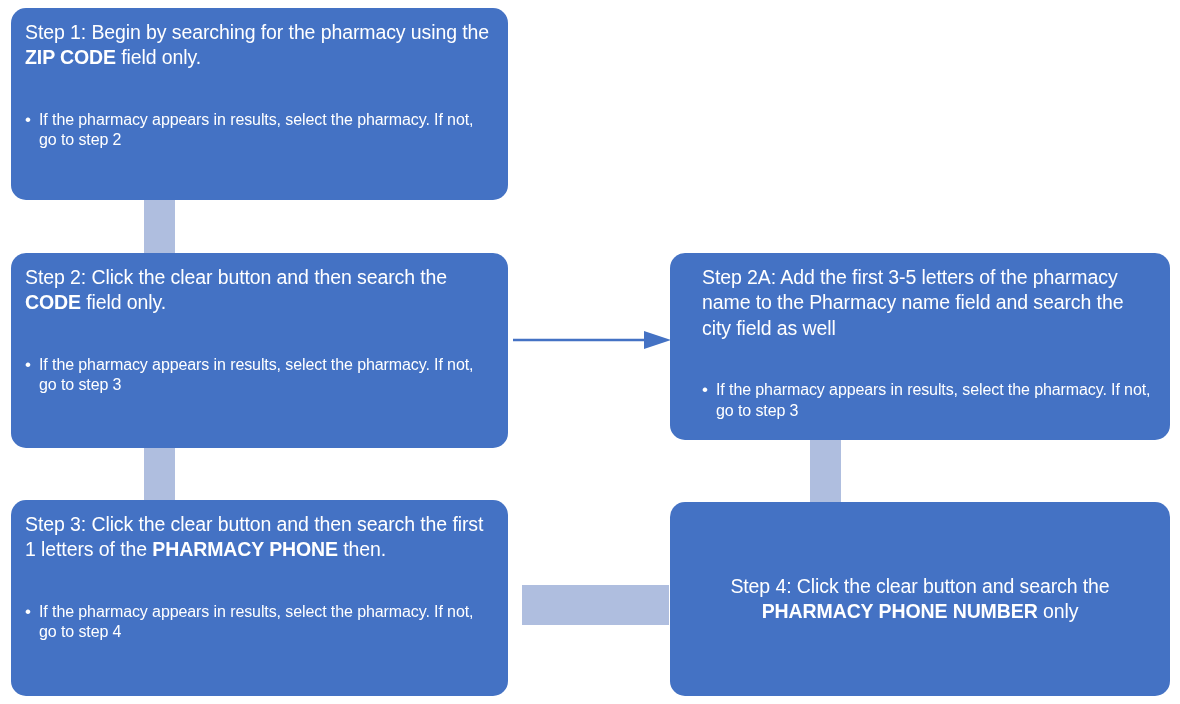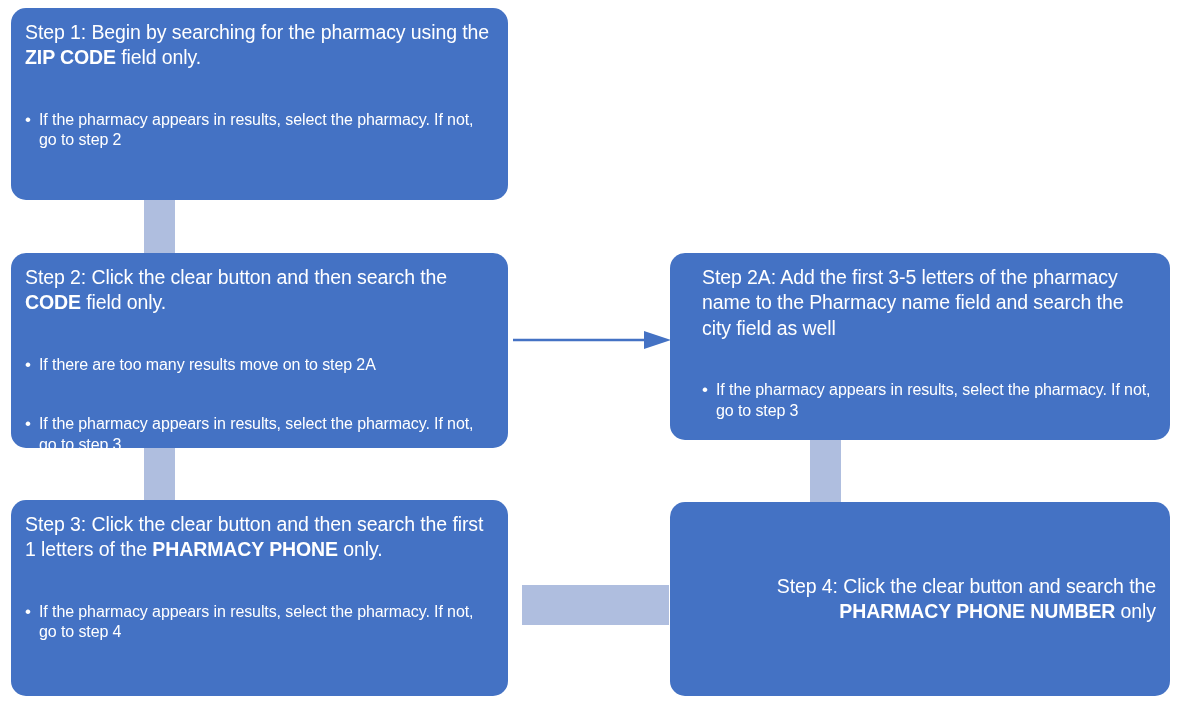--- a/index.html
+++ b/index.html
@@ -58,21 +58,21 @@
     top: -1px;
     font-size: 17px;
   }
   .node .b {
     font-weight: bold;
   }
   .node.centered {
     display: flex;
     align-items: center;
     justify-content: center;
-    text-align: right;
+    text-align: center;
   }
   .node.centered p.para {
     margin: 0;
   }
 
   
   #node-step1   { left: 11px;  top: 8px;   width: 497px; height: 192px; }
   #node-step2   { left: 11px;  top: 253px; width: 497px; height: 195px; }
   #node-step2a  { left: 670px; top: 253px; width: 500px; height: 187px; padding-left: 32px; }
   #node-step3   { left: 11px;  top: 500px; width: 497px; height: 196px; }
@@ -120,38 +120,37 @@
       <ul>
         <li>If the pharmacy appears in results, select the pharmacy.  If not, go to step 2</li>
       </ul>
     </div>
   </div>
 
   <div class="node" id="node-step2">
     <div class="body">
       <p class="para"><span>Step 2: Click the clear button and then search the </span><span class="b">CODE</span><span> field only.</span></p>
       <ul>
-        <li>If there are too many results move on to step 2A</li>
         <li>If the pharmacy appears in results, select the pharmacy.  If not, go to step 3</li>
       </ul>
     </div>
   </div>
 
   <div class="node" id="node-step2a">
     <div class="body">
       <p class="para"><span>Step 2A: Add the first 3-5 letters of the pharmacy name to the Pharmacy name field and search the city field as well</span><span class="b"></span><span></span></p>
       <ul>
         <li>If the pharmacy appears in results, select the pharmacy.  If not, go to step 3</li>
       </ul>
     </div>
   </div>
 
   <div class="node" id="node-step3">
     <div class="body">
-      <p class="para"><span>Step 3: Click the clear button and then search the first 1 letters of the </span><span class="b">PHARMACY PHONE</span><span> only.</span></p>
+      <p class="para"><span>Step 3: Click the clear button and then search the first 1 letters of the </span><span class="b">PHARMACY PHONE</span><span> then.</span></p>
       <ul>
         <li>If the pharmacy appears in results, select the pharmacy.  If not, go to step 4</li>
       </ul>
     </div>
   </div>
 
   <div class="node centered" id="node-step4">
     <div class="body">
       <p class="para"><span>Step 4: Click the clear button and search the </span><span class="b">PHARMACY PHONE NUMBER</span><span> only</span></p>
     </div>

